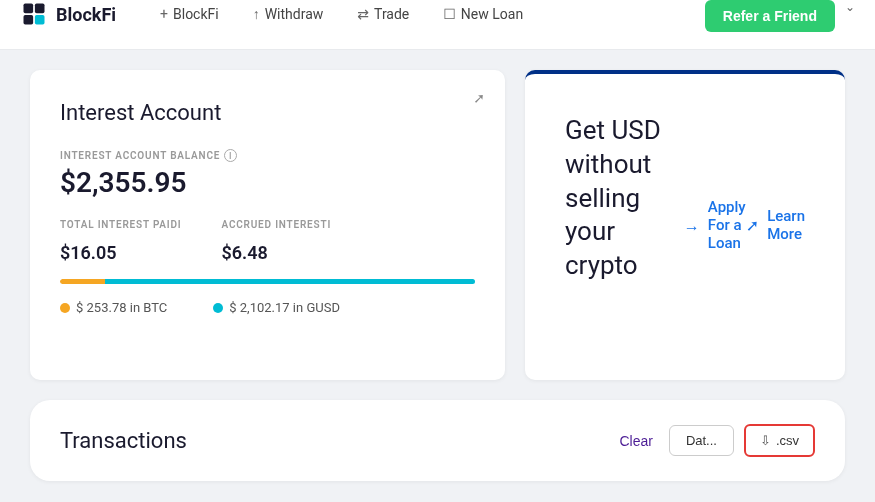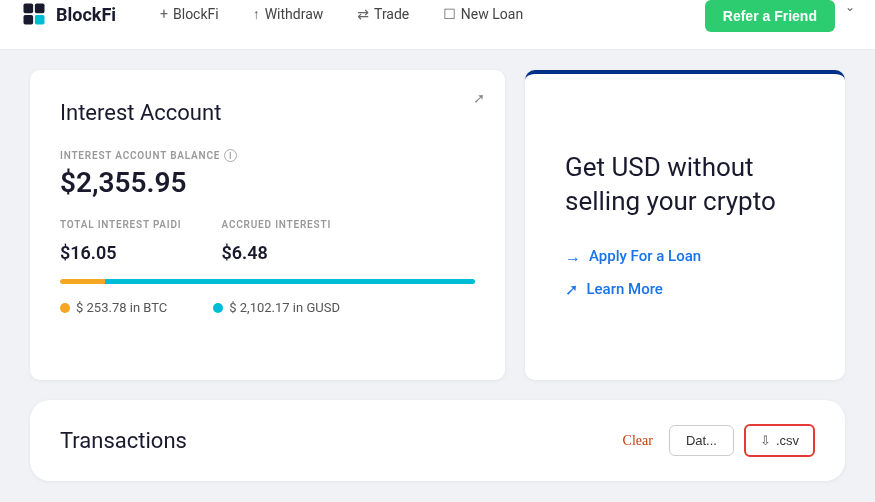--- a/index.html
+++ b/index.html
@@ -208,21 +208,21 @@
     .loan-card {
       background: #fff;
       border-radius: 10px;
       padding: 40px 40px 30px 40px;
       width: 320px;
       box-shadow: 0 1px 4px rgba(0,0,0,0.06);
       position: relative;
       border-top: 4px solid #003087;
       min-height: 310px;
       display: flex;
-      flex-direction: column;
+      flex-direction: row;
       justify-content: center;
     }
     .loan-headline {
       font-size: 26px;
       font-weight: 400;
       color: #1a1a2e;
       line-height: 1.3;
       margin-bottom: 28px;
     }
     .loan-link {
@@ -256,26 +256,25 @@
       font-weight: 400;
       color: #1a1a2e;
     }
     .transactions-actions {
       display: flex;
       align-items: center;
       gap: 10px;
     }
     .clear-btn {
       font-size: 14px;
-      color: #c2410c;
+      color: #4c1d95;
       cursor: pointer;
       background: none;
       border: none;
       padding: 0 6px;
-      font-family: Liberation Serif, serif;
     }
     .filter-btn {
       border: 1.5px solid #ccc;
       border-radius: 6px;
       padding: 7px 16px;
       font-size: 13px;
       color: #333;
       background: #fff;
       cursor: pointer;
       font-weight: 500;

